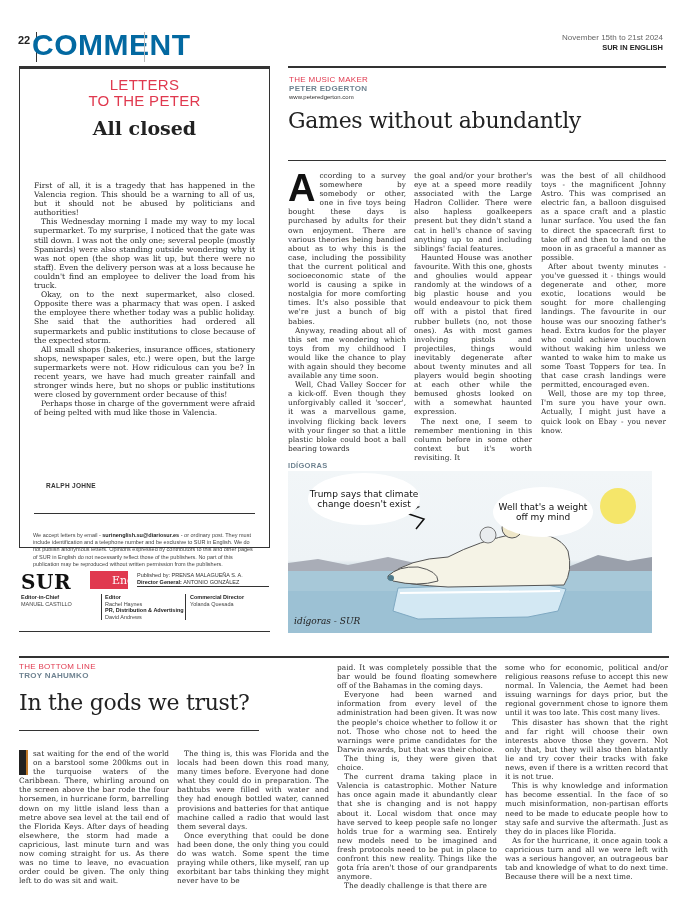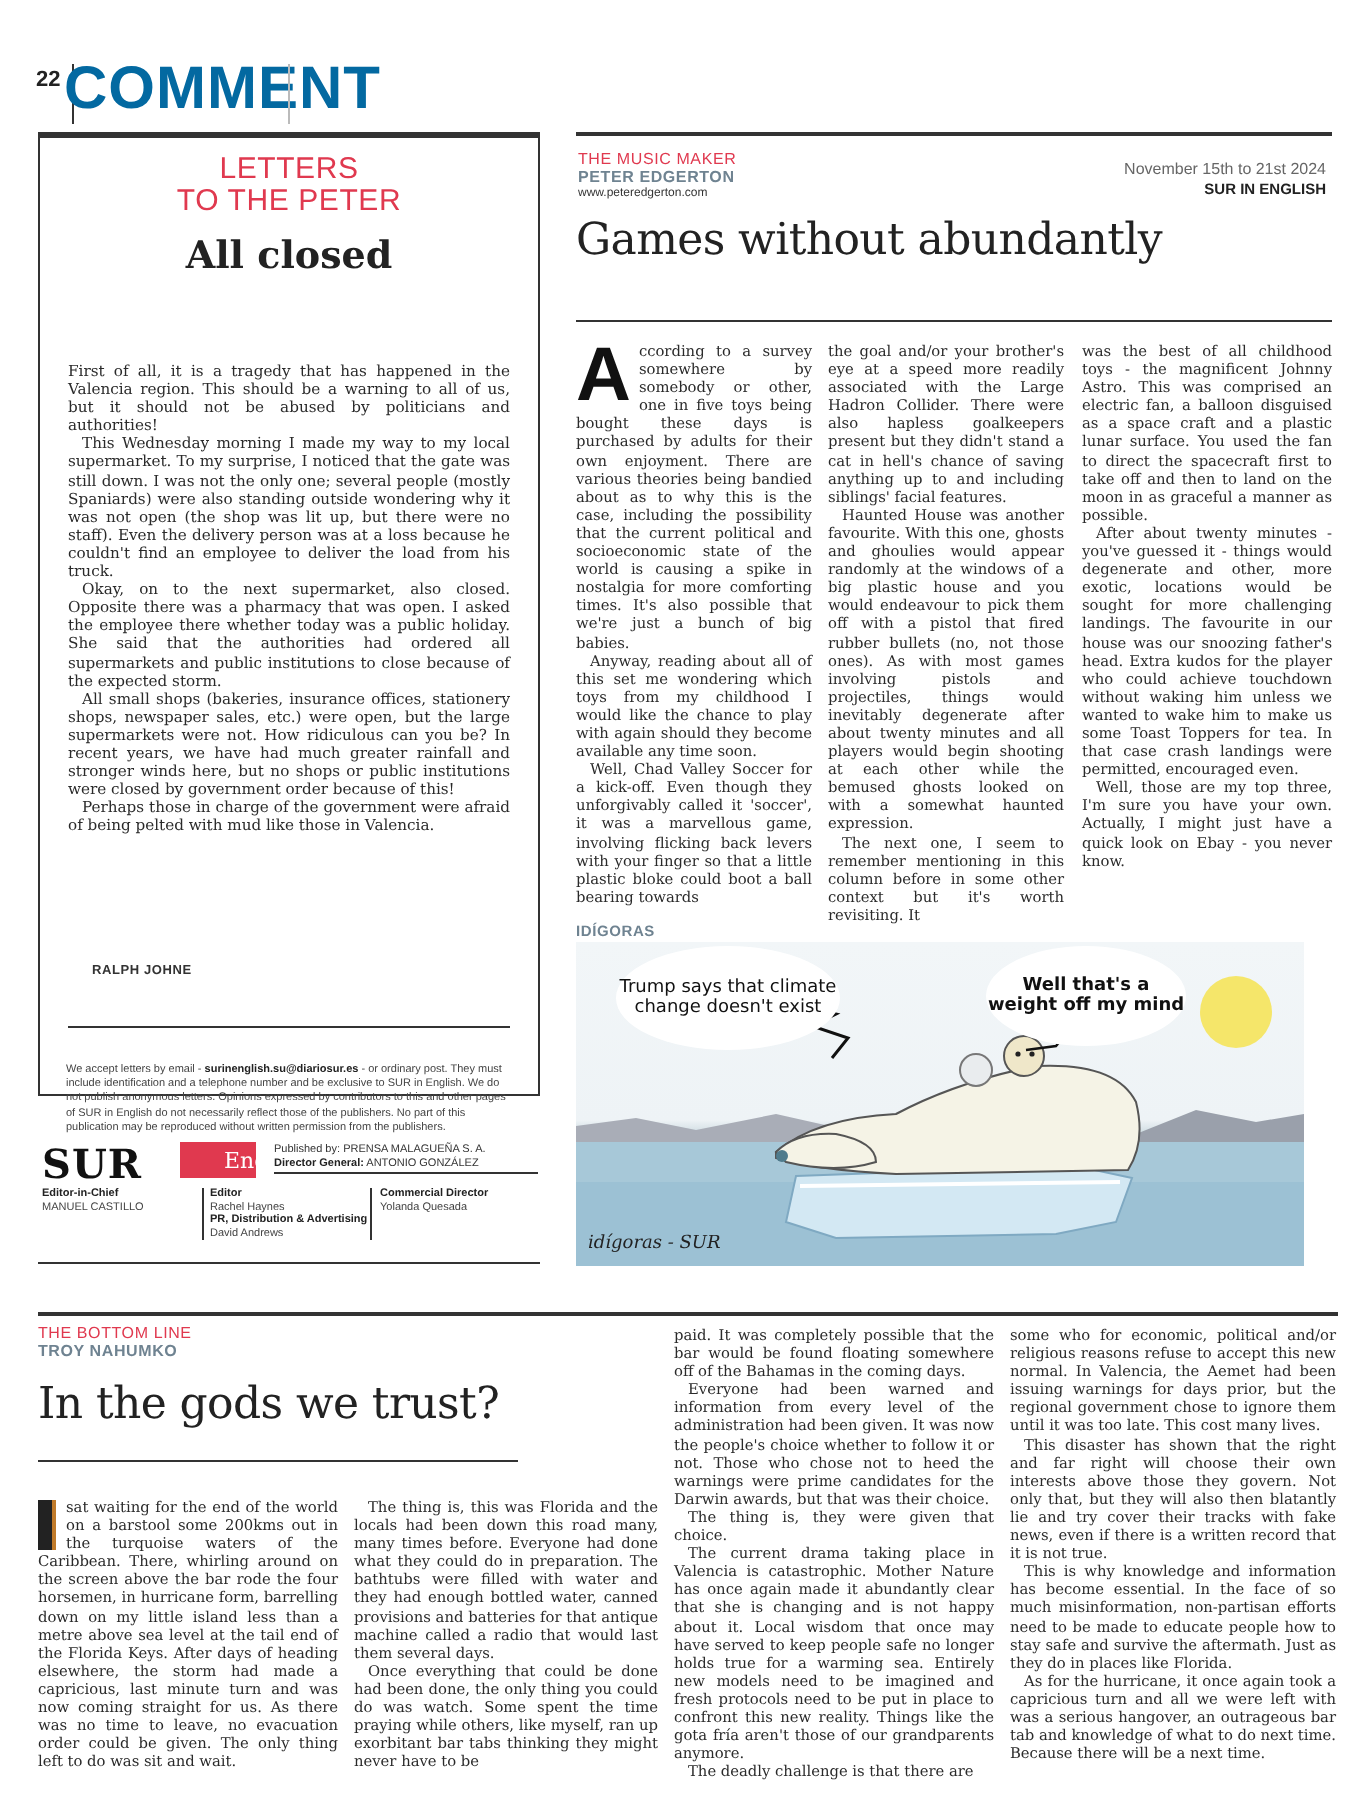--- a/index.html
+++ b/index.html
@@ -4,21 +4,21 @@
 <style>
   * { box-sizing: border-box; margin: 0; padding: 0; }
   html, body { width: 683px; height: 907px; background: #ffffff; overflow: hidden; }
   body { position: relative; font-family: "DejaVu Serif", serif; color: #2a2a2a; }
 
   
   .page-num { position: absolute; left: 18px; top: 34px; font: bold 11px "Liberation Sans", sans-serif; color: #222; }
   .hdr-rule-left { position: absolute; left: 36px; top: 32px; width: 1px; height: 30px; background: #333; }
   .section-title { position: absolute; left: 32px; top: 28px; font: bold 30px "Liberation Sans", sans-serif; color: #0369a1; letter-spacing: 0.5px; line-height: 34px; text-align: center; }
   .hdr-rule-right { position: absolute; left: 144px; top: 32px; width: 1px; height: 30px; background: #bbb; }
-  .hdr-date { position: absolute; right: 20px; top: 33px; text-align: right; font: 8px "Liberation Sans", sans-serif; color: #666; line-height: 10px; margin-top: 47px; }
+  .hdr-date { position: absolute; right: 20px; top: 33px; text-align: right; font: 8px "Liberation Sans", sans-serif; color: #666; line-height: 10px; }
   .hdr-paper { font-weight: bold; color: #222; font-size: 7.5px; }
 
   
   .letters { position: absolute; left: 19px; top: 66px; width: 251px; height: 482px; border: 1px solid #333; border-top: 3px solid #333; background: #fff; }
   .letters-kicker { position: absolute; left: 0; right: 0; top: 8px; text-align: center; font: 15px "Liberation Sans", sans-serif; color: #e0394f; line-height: 16px; letter-spacing: 0.3px; }
   .letters-title { position: absolute; left: 0; right: 0; top: 48px; text-align: center; font: bold 19px "DejaVu Serif", serif; color: #222; }
   .letters-body { position: absolute; left: 14px; right: 14px; top: 88px; font-size: 7.6px; line-height: 9.1px; text-align: justify; color: #2a2a2a; }
   .letters-body p { text-indent: 7px; }
   .letters-body p:first-child { text-indent: 0; margin-top: 24px; }
   .letters-sig { position: absolute; left: 26px; top: 413px; font: bold 6.5px "Liberation Sans", sans-serif; color: #333; letter-spacing: 0.3px; }
@@ -175,21 +175,21 @@
     <circle cx="200" cy="64" r="8" fill="#e9ecee" stroke="#777" stroke-width="1"></circle>
     <circle cx="221" cy="56" r="1.3" fill="#222"></circle>
     <circle cx="228" cy="56" r="1.3" fill="#222"></circle>
 
     <path d="M112 32 L130 36 L118 42 L136 48 L128 58" stroke="#111" stroke-width="1.5" fill="none"></path>
     <path d="M250 40 L240 52 L225 54" stroke="#111" stroke-width="1.2" fill="none"></path>
 
     <text x="6" y="153" font-family="DejaVu Serif, serif" font-style="italic" font-size="9" fill="#222">idígoras - SUR</text>
   </svg>
   <div class="bubble" style="left:20px; top:2px; width:112px; height:52px;">Trump says that climate change doesn't exist</div>
-  <div class="bubble" style="left:205px; top:2px; width:100px; height:50px;font-weight:bold;">Well that's a weight off my mind</div>
+  <div class="bubble" style="left:205px; top:16px; width:100px; height:50px;">Well that's a weight off my mind</div>
 </div>
 
 <div class="bottom-top-rule"></div>
 <div class="bottom-head">
   <div class="kicker">THE BOTTOM LINE</div>
   <div class="byline">TROY NAHUMKO</div>
 </div>
 <div class="bottom-headline headline">In the gods we trust?</div>
 <div class="bottom-rule2"></div>
 

